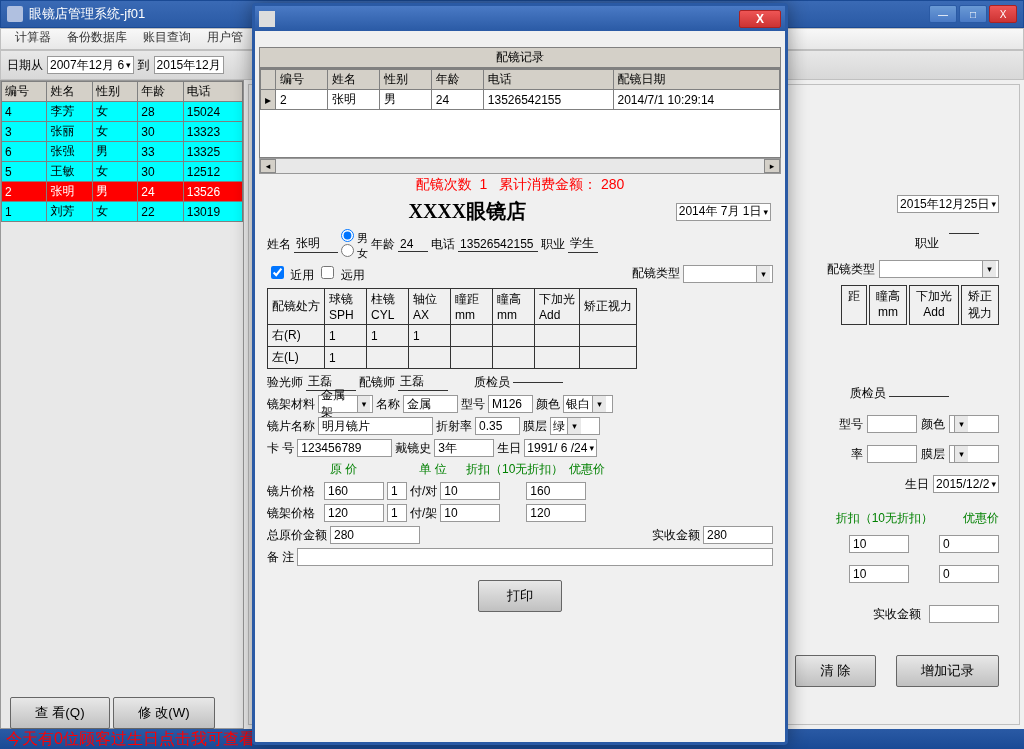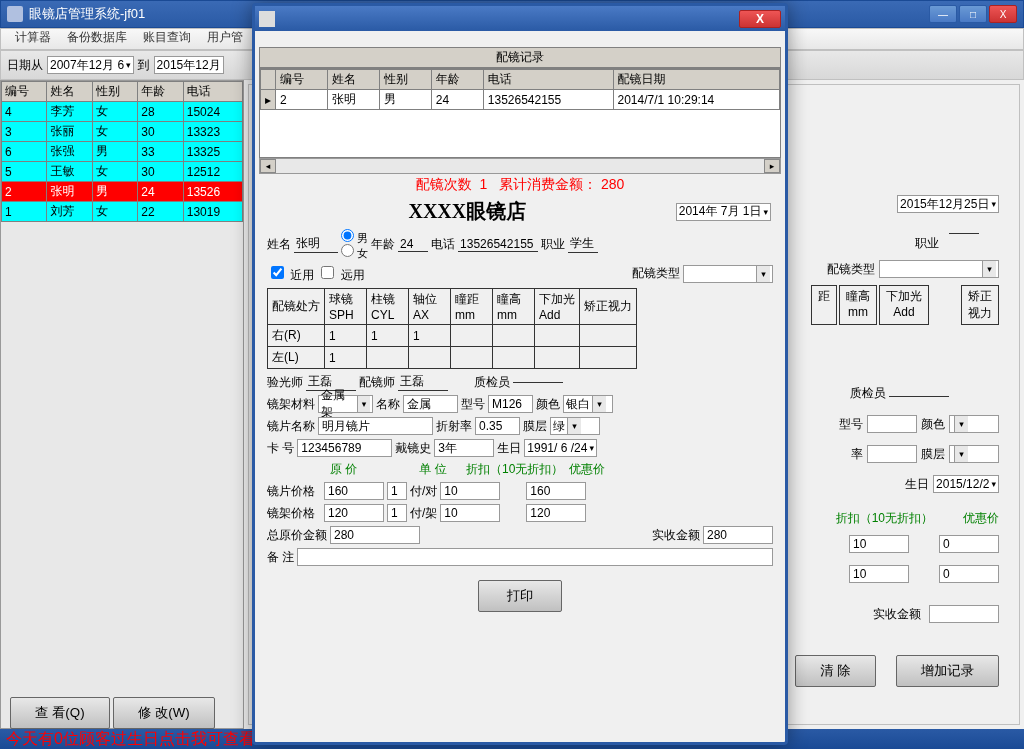--- a/index.html
+++ b/index.html
@@ -192,21 +192,21 @@
         <span>配镜类型</span>
         <span class="combo" style="width:120px">
             <span style="flex:1"></span>
             <span class="dd">▾</span>
           </span>
       </div>
       <div style="position:absolute; right:20px; top:200px; display:flex; gap:2px;">
         <div style="border:1px solid #333; padding:2px 6px; text-align:center;"><span>距</span></div>
         <div style="border:1px solid #333; padding:2px 6px; text-align:center;"><span>瞳高</span><br><span>mm</span></div>
         <div style="border:1px solid #333; padding:2px 6px; text-align:center;"><span>下加光</span><br><span>Add</span></div>
-        <div style="border:1px solid #333; padding:2px 6px; text-align:center;margin-left:30px;"><span>矫正</span><br><span>视力</span></div>
+        <div style="border:1px solid #333; padding:2px 6px; text-align:center;"><span>矫正</span><br><span>视力</span></div>
       </div>
       <div style="position:absolute; right:70px; top:300px;"><span>质检员</span> <span class="ul" style="width:60px"></span></div>
       <div style="position:absolute; right:20px; top:330px; display:flex; gap:4px; align-items:center;">
         <span>型号</span>
         <input class="sm" style="width: 50px;">
         <span>颜色</span>
         <span class="combo" style="width:50px">
             <span class="dd">▾</span>
           </span>
       </div>

